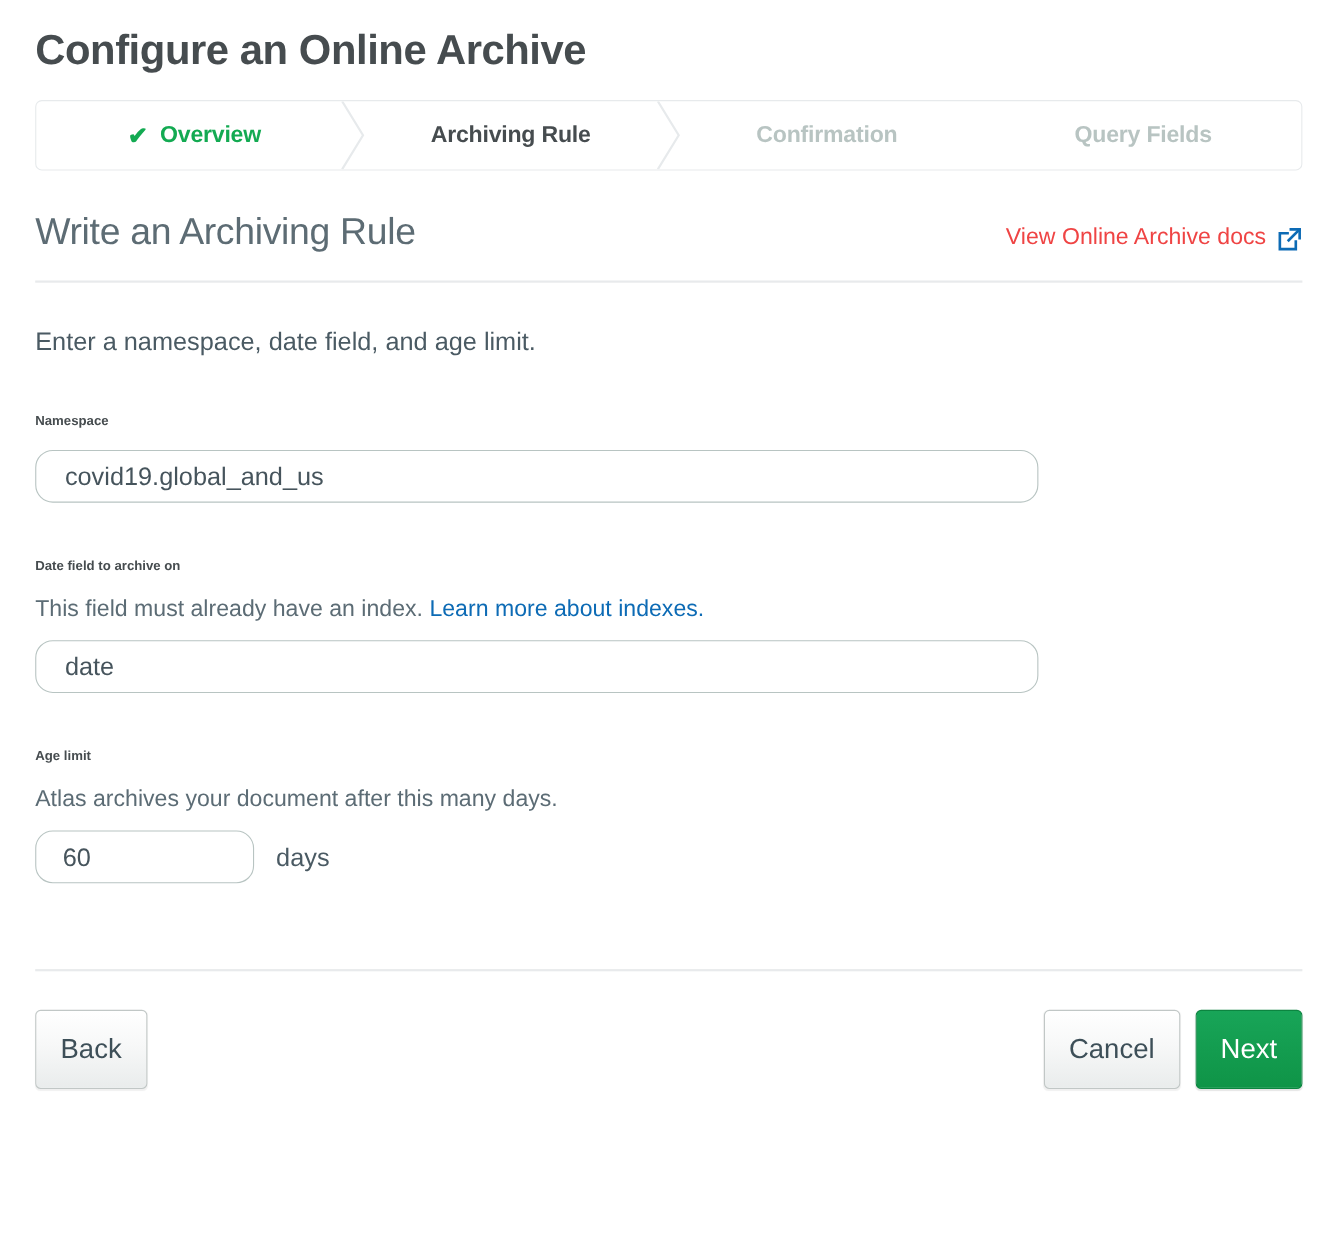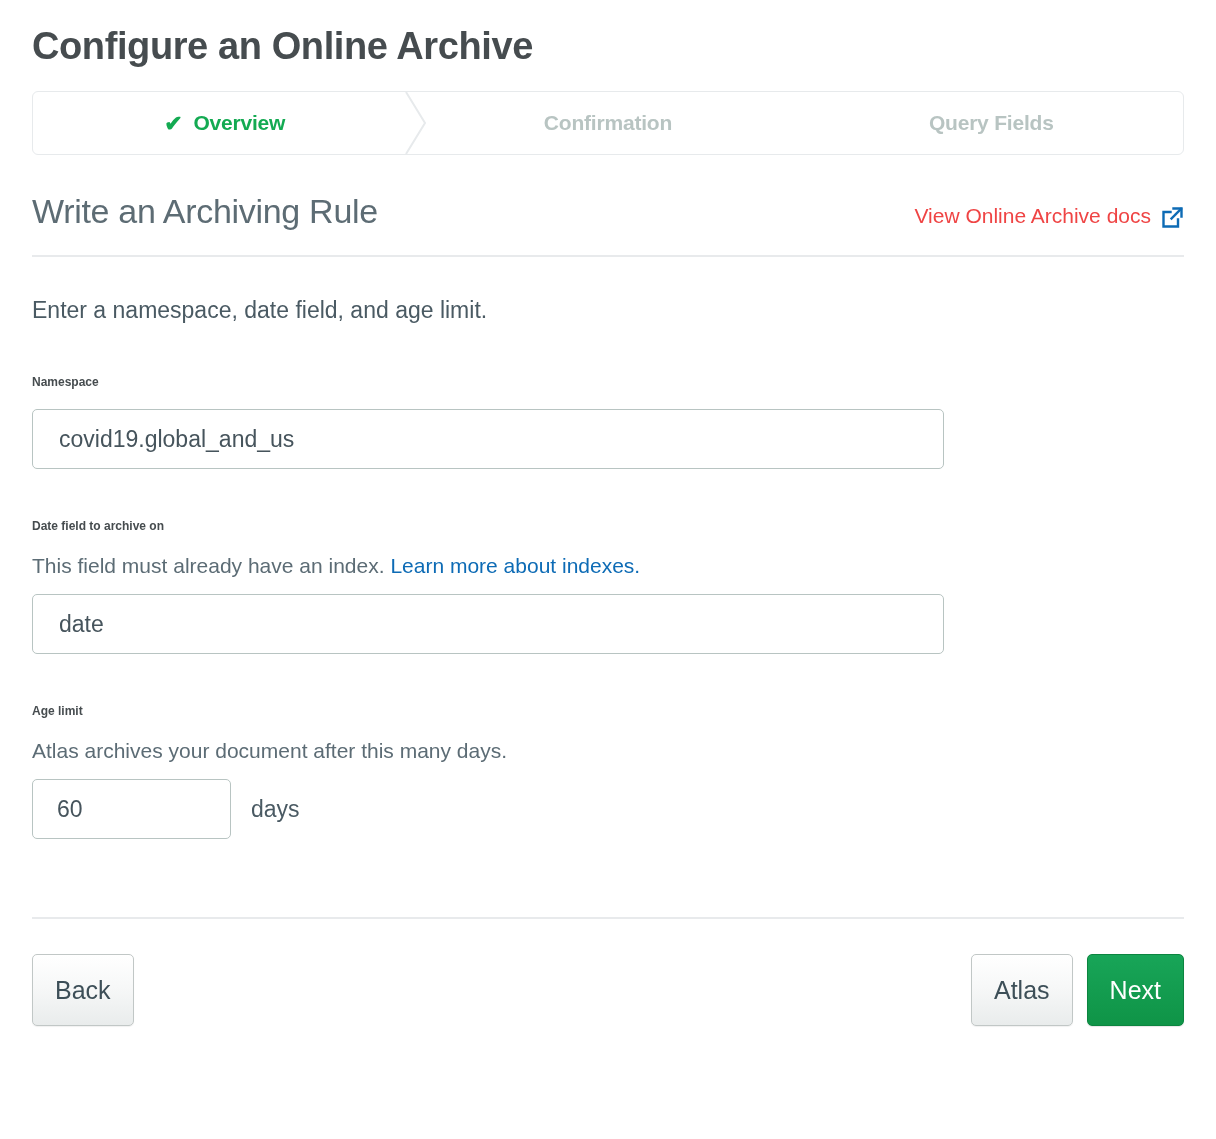--- a/index.html
+++ b/index.html
@@ -133,29 +133,29 @@
   }
   .field-help a {
     color: #0d6bb5;
     text-decoration: none;
   }
 
   .text-input {
     display: block;
     box-sizing: border-box;
     width: 912px;
-    height: 60px;
+    height: 48px;
     margin-top: 14px;
     padding: 0 26px;
     font-family: "Liberation Sans", sans-serif;
     font-size: 23px;
     color: #46545c;
     background: #ffffff;
     border: 1px solid #b8c4c2;
-    border-radius: 5px;
+    border-radius: 16px;
     outline: none;
   }
   .text-input.small {
     width: 199px;
     padding: 0 24px;
   }
 
   .age-row {
     display: flex;
     align-items: center;
@@ -223,20 +223,28 @@
     <div class="step done">
       <span class="check-icon">✔</span>
       <span>Overview</span>
       <span class="chev">
         <svg width="22" height="62" viewBox="0 0 22 62" fill="none" xmlns="http://www.w3.org/2000/svg">
           <path d="M1 0 L20 31 L1 62" stroke="#e7eaec" stroke-width="2" fill="#ffffff"></path>
         </svg>
       </span>
     </div>
 
+    <div class="step current">
+      <span>Archiving Rule</span>
+      <span class="chev">
+        <svg width="22" height="62" viewBox="0 0 22 62" fill="none" xmlns="http://www.w3.org/2000/svg">
+          <path d="M1 0 L20 31 L1 62" stroke="#e7eaec" stroke-width="2" fill="#ffffff"></path>
+        </svg>
+      </span>
+    </div>
 
     <div class="step upcoming">
       <span>Confirmation</span>
 
     </div>
 
     <div class="step upcoming">
       <span>Query Fields</span>
       <span class="chev">
         <svg width="22" height="62" viewBox="0 0 22 62" fill="none" xmlns="http://www.w3.org/2000/svg">
@@ -280,18 +288,18 @@
   <div class="age-row">
     <input class="text-input small" type="text" value="60" style="">
     <span class="age-unit">days</span>
   </div>
 
   <div class="footer-divider"></div>
 
   <div class="footer">
     <button class="btn btn-default">Back</button>
     <div class="footer-right">
-      <button class="btn btn-default">Atlas</button>
+      <button class="btn btn-default">Cancel</button>
       <button class="btn btn-primary">Next</button>
     </div>
   </div>
 
 </div>
 
 </body></html>

